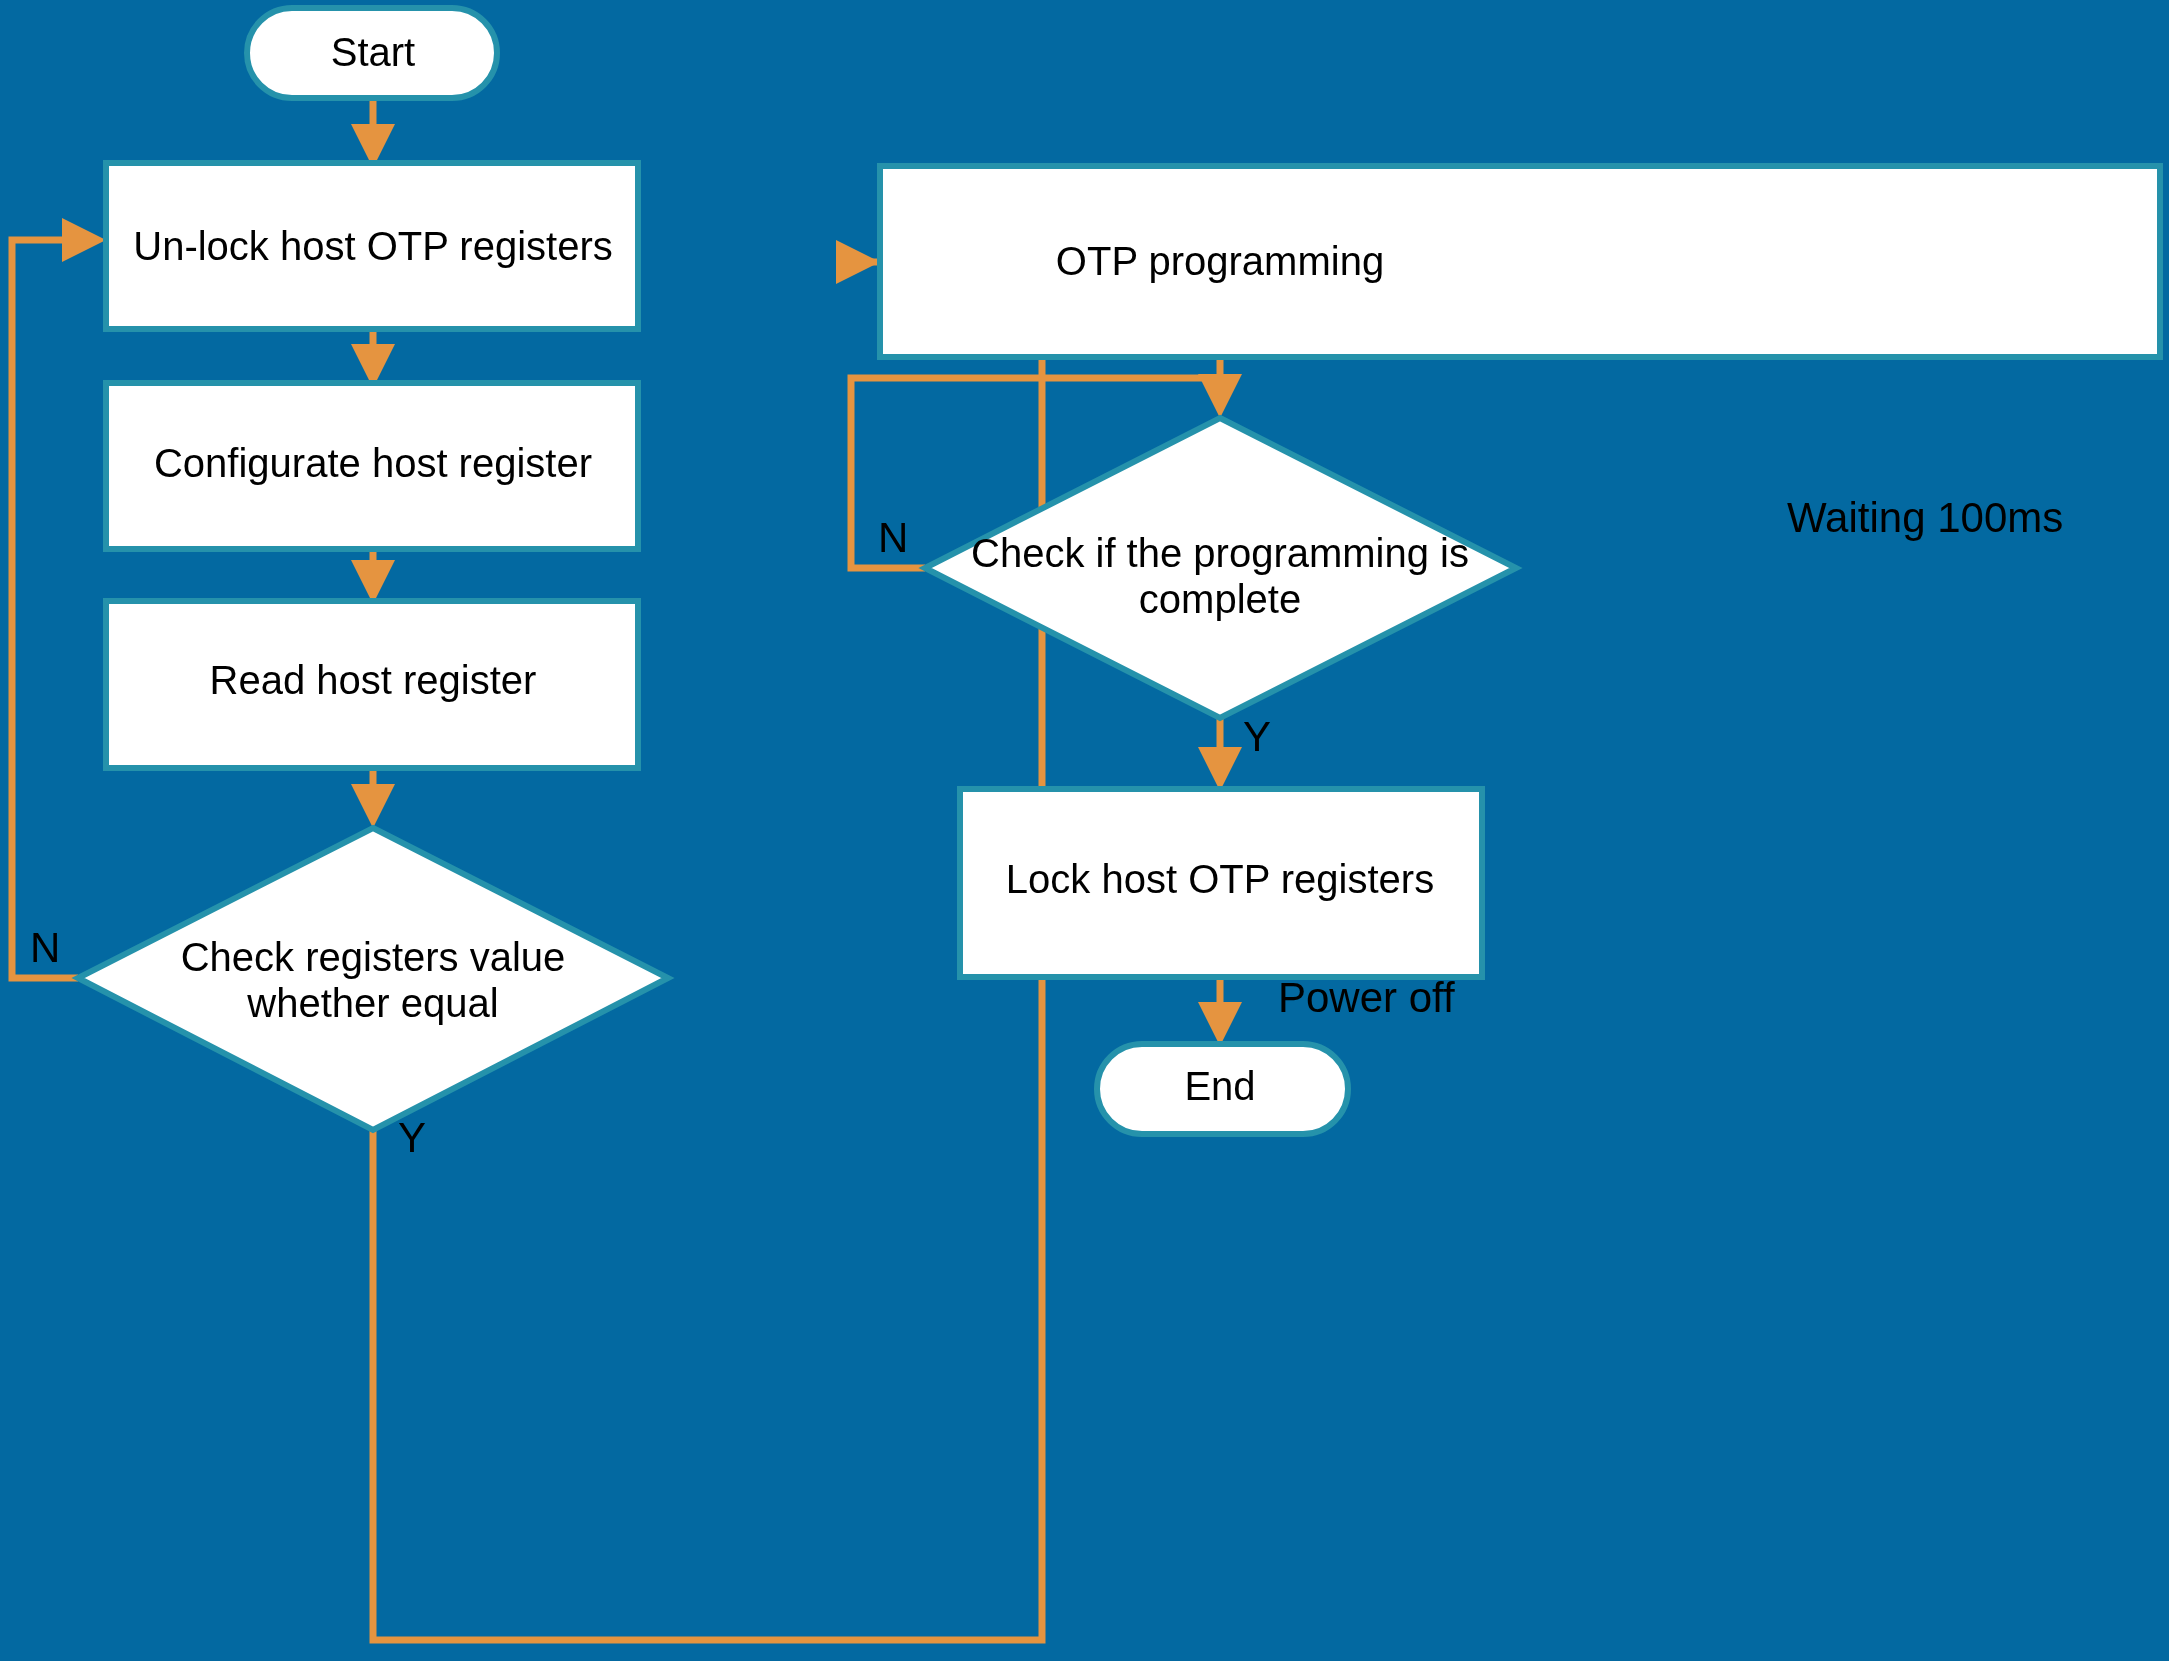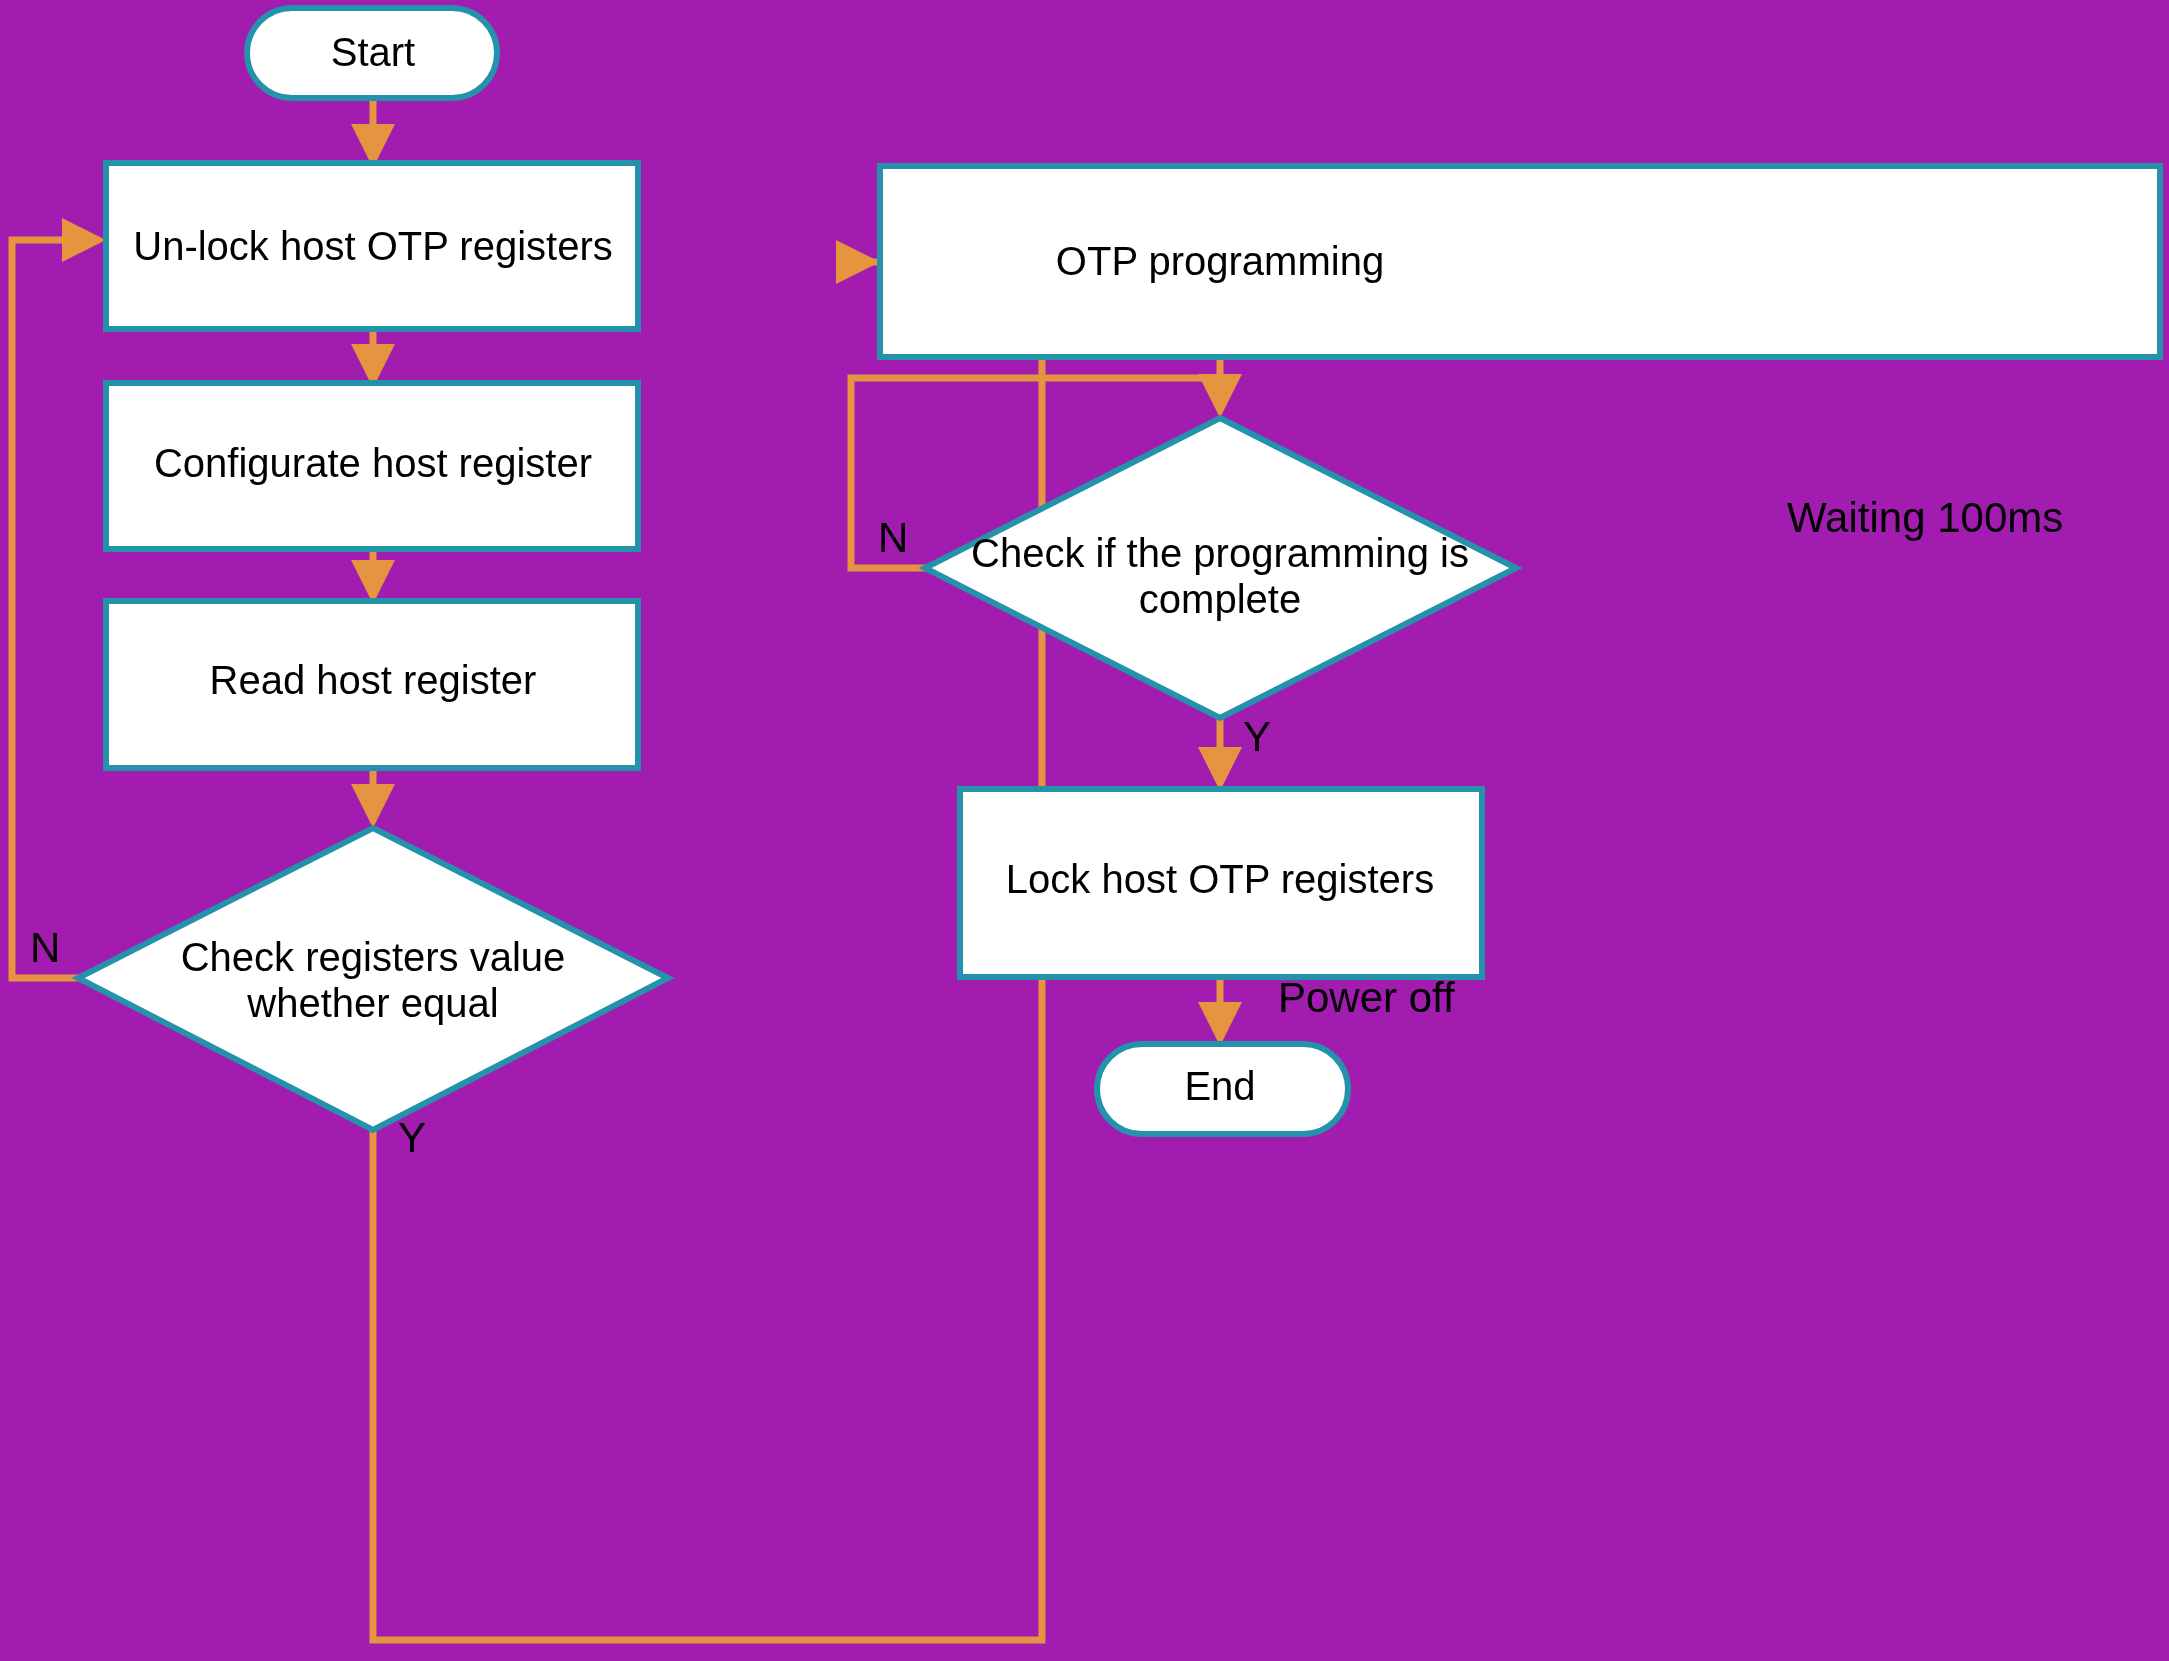--- a/index.html
+++ b/index.html
@@ -8,21 +8,21 @@
     padding: 0;
     background: #ffffff;
   }
   body {
     font-family: "Liberation Sans", sans-serif;
   }
   #canvas {
     position: relative;
     width: 2169px;
     height: 1661px;
-    background: #a21caf;
+    background: #0369a1;
     overflow: hidden;
   }
   svg.flow {
     position: absolute;
     left: 0;
     top: 0;
     width: 2169px;
     height: 1661px;
   }
   .node-text {

